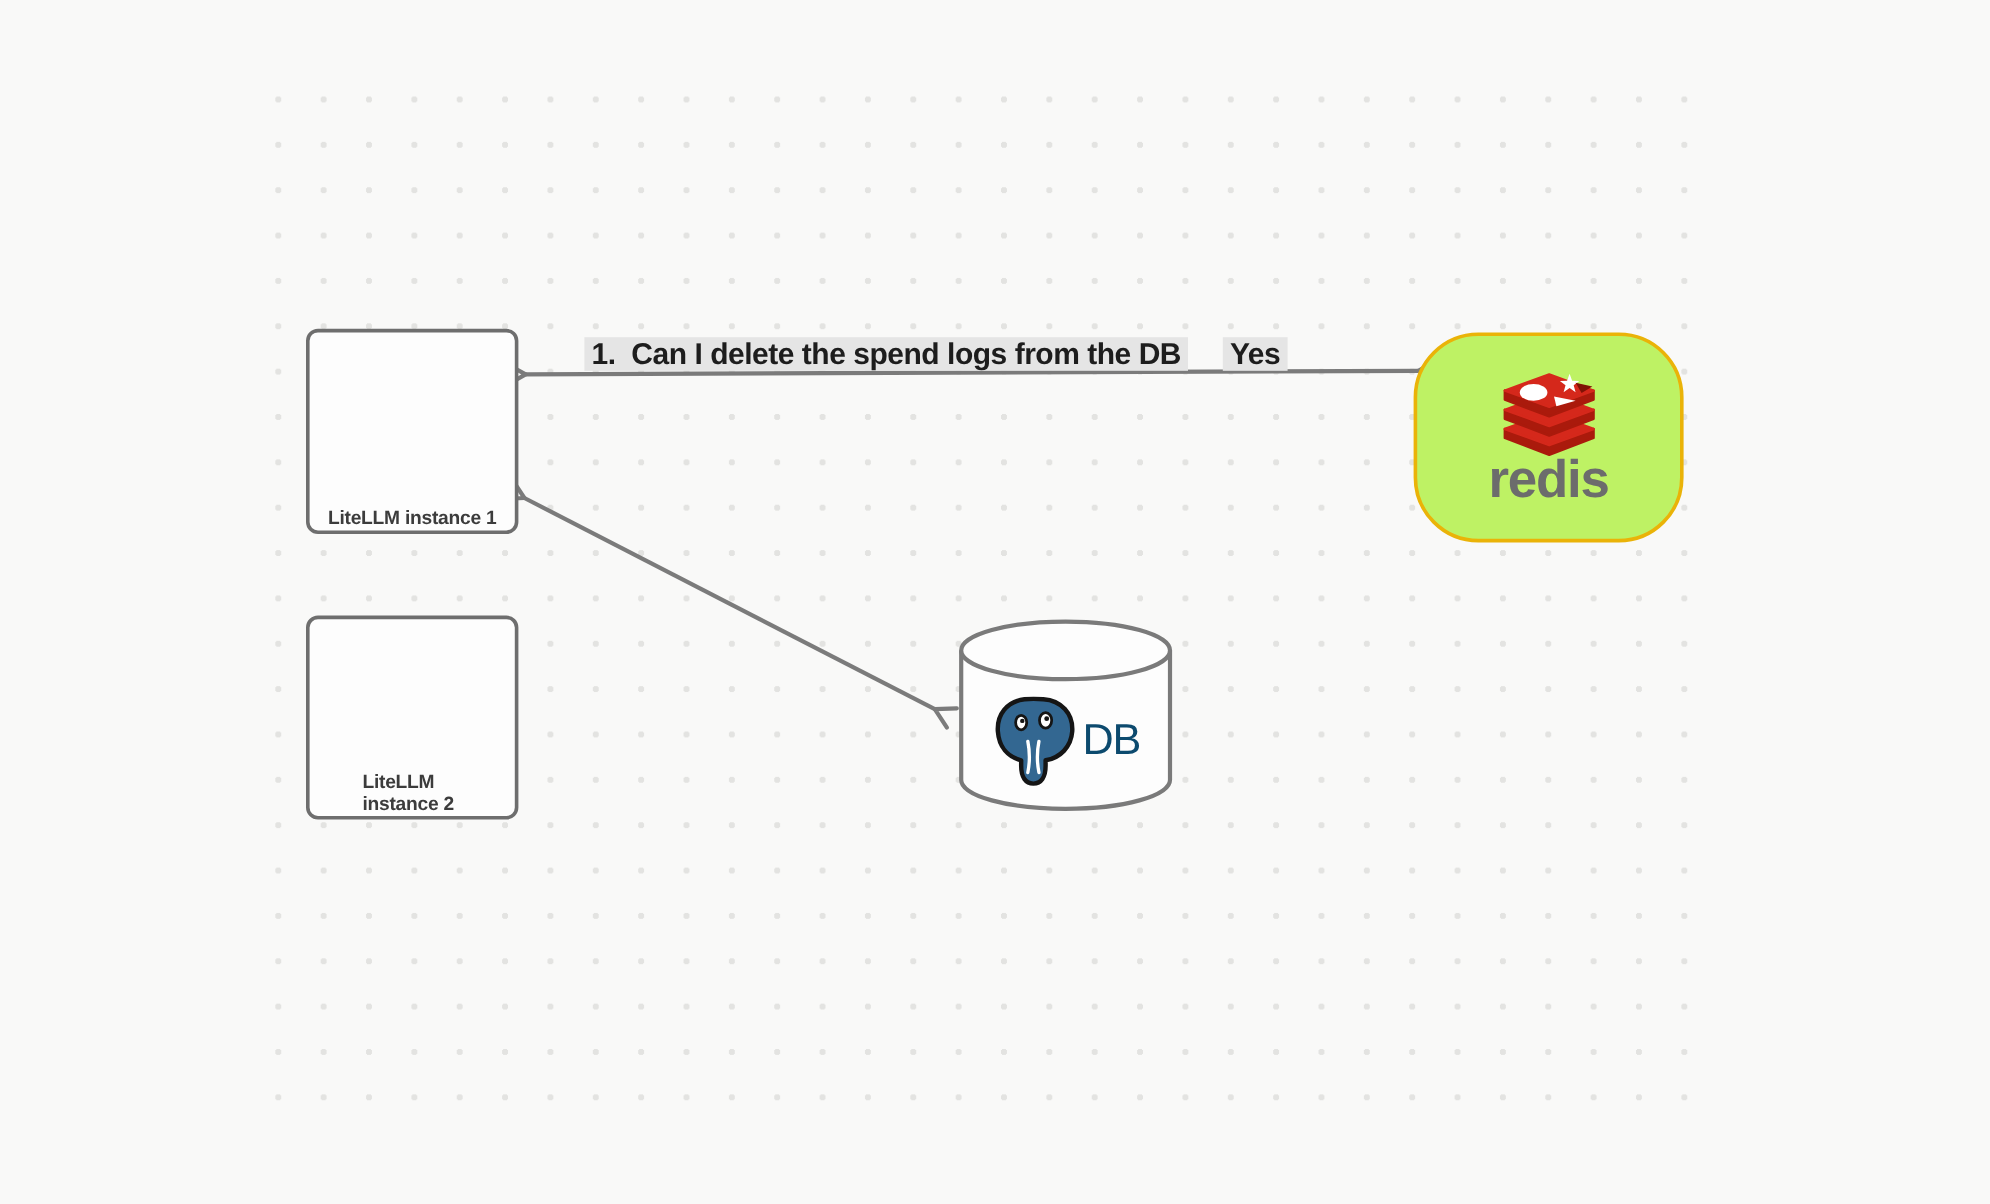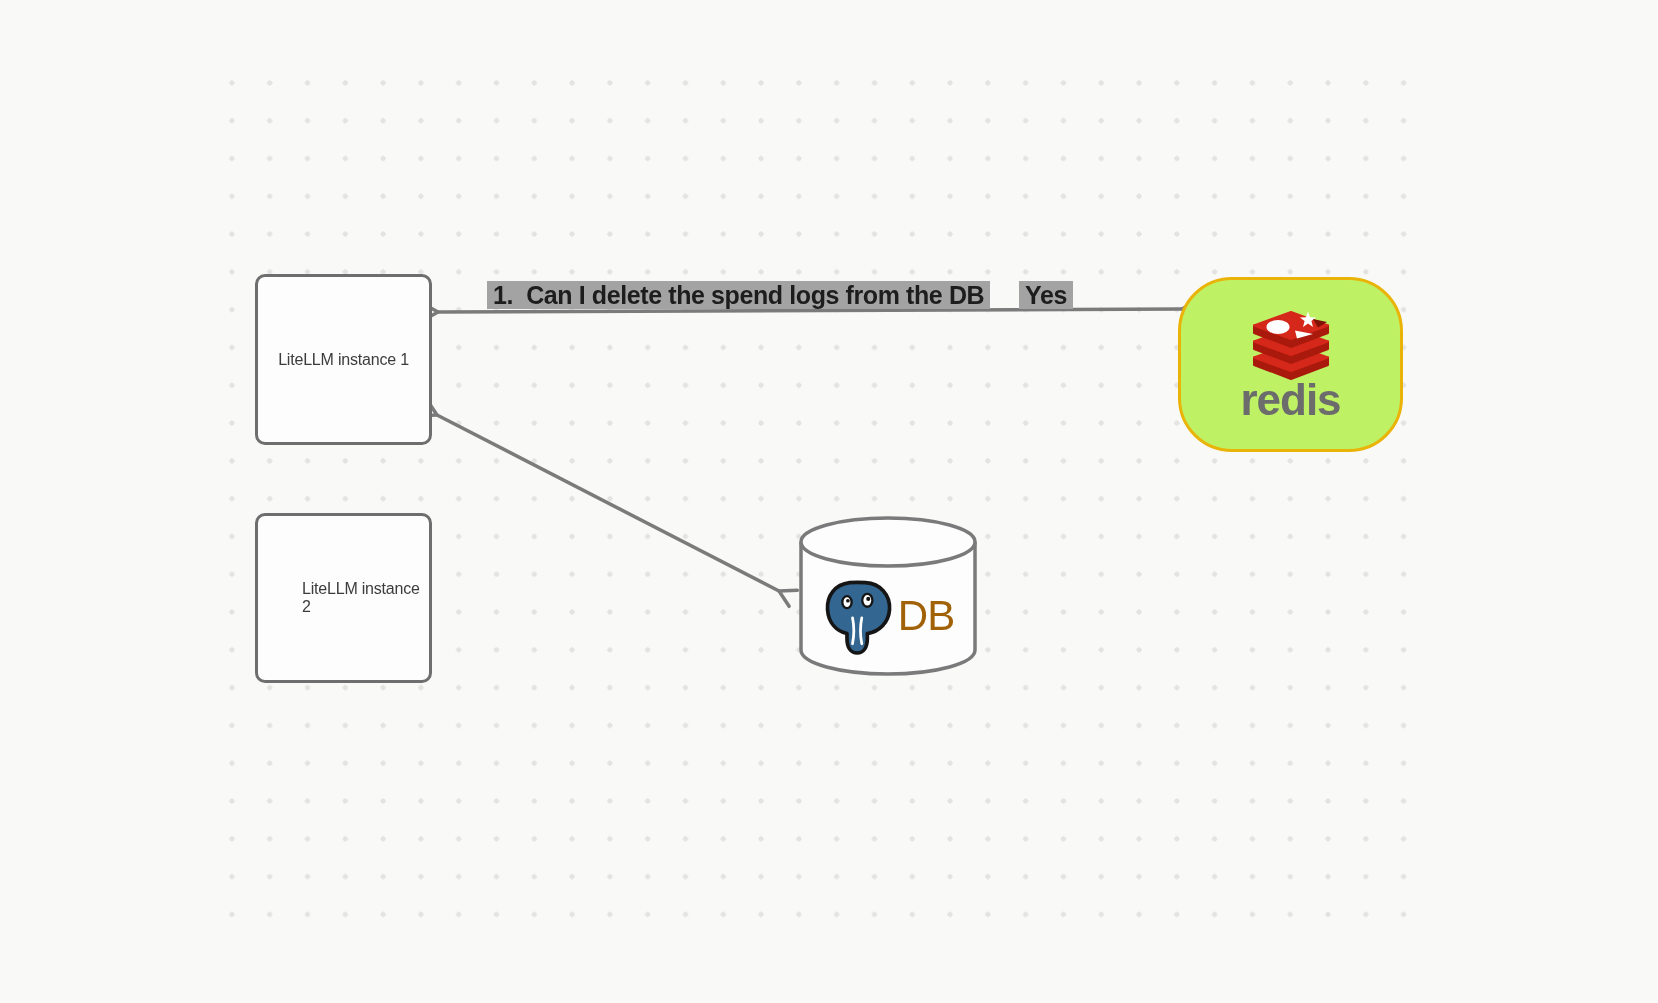--- a/index.html
+++ b/index.html
@@ -20,22 +20,23 @@
     background-image: radial-gradient(circle, #e3e3e1 2.5px, rgba(0,0,0,0) 2.6px);
     background-size: 37.8px 37.8px;
   }
   .instance-box {
     position:absolute;
     left:255px;
     width:177px; height:171px;
     background:#fdfdfd;
     border:3px solid #6e6e6e;
     border-radius:10px;
-    display:flex; align-items:center; justify-content:center;
+    display:flex; align-items:flex-end; justify-content:center;
     box-sizing:border-box;
+    font-weight:bold;
   }
   .instance-box .label {
     font-size:16px;
     color:#3c3c3c;
     letter-spacing:-0.2px;
   }
   #box1 { top:274px; }
   #box2 { top:513px; height:170px;padding-left:44px; }
   #box3 { top:758px; height:172px; }
 
@@ -62,38 +63,38 @@
     position:absolute;
     left:795px; top:515px;
     width:186px; height:162px;
   }
   .db-content {
     position:absolute;
     left:0; top:62px; width:186px;
     display:flex; align-items:center; justify-content:center;
   }
   .db-label {
-    font-size:42px;
-    color:#a16207;
+    font-size:36px;
+    color:#0c4a6e;
     letter-spacing:-1px;
     margin-left:2px;
   }
   .edges-layer {
     position:absolute; left:0; top:0;
     width:1658px; height:1003px;
     pointer-events:none;
   }
   .edge-label {
     position:absolute;
     font-size:25px;
     font-weight:bold;
     color:#1d1d1d;
     letter-spacing:-0.4px;
     white-space:pre;
-    background:#a3a3a3;
+    background:#e5e5e5;
     padding:0 6px;
     line-height:28px;
   }
   #edge1-label { left:487px; top:281px; }
   #edge1-reply { left:1019px; top:281px; }
   #edge2-label { left:569px; top:450px; }
 </style>
 </head>
 <body>
 

